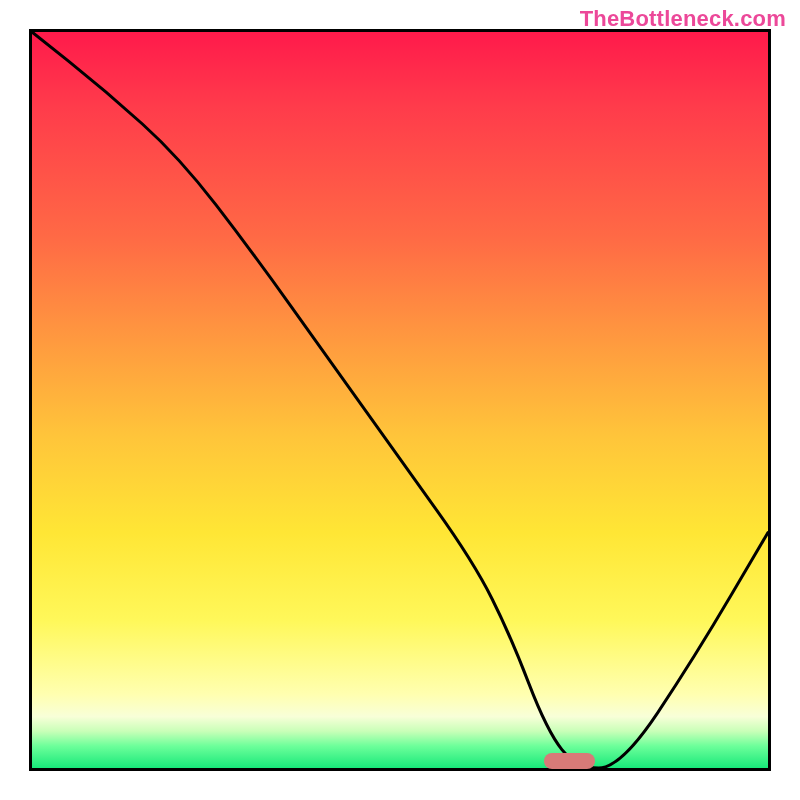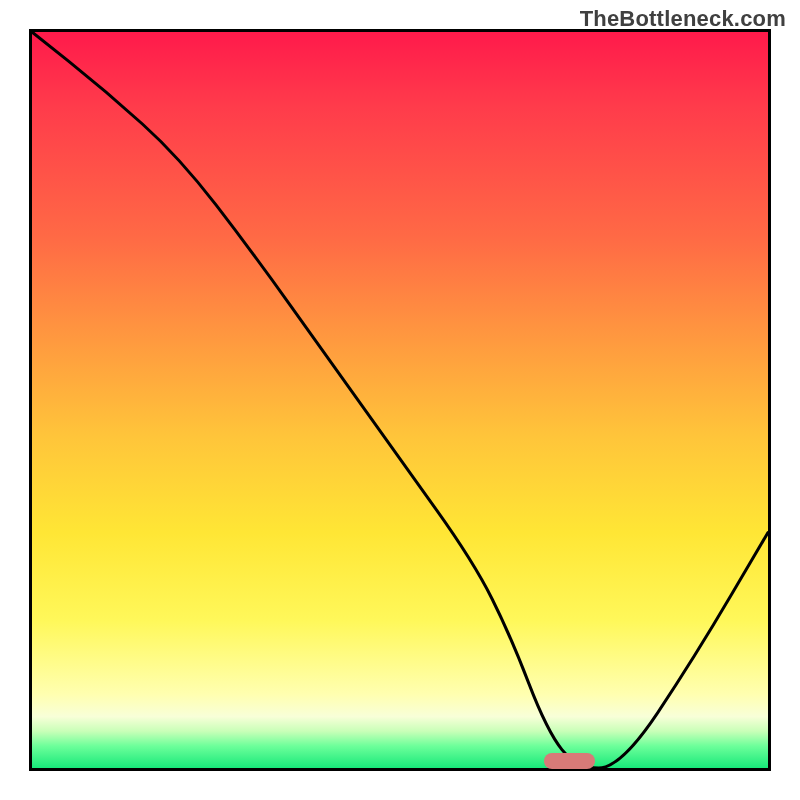--- a/index.html
+++ b/index.html
@@ -15,21 +15,21 @@
     position: relative;
     width: 800px;
     height: 800px;
   }
   .watermark {
     position: absolute;
     top: 6px;
     right: 14px;
     font-size: 22px;
     font-weight: 600;
-    color: #404040;
+    color: #ec4899;
     letter-spacing: 0.2px;
   }
   .plot {
     position: absolute;
     left: 29px;
     top: 29px;
     width: 742px;
     height: 742px;
     box-sizing: border-box;
     border: 3px solid #000;

